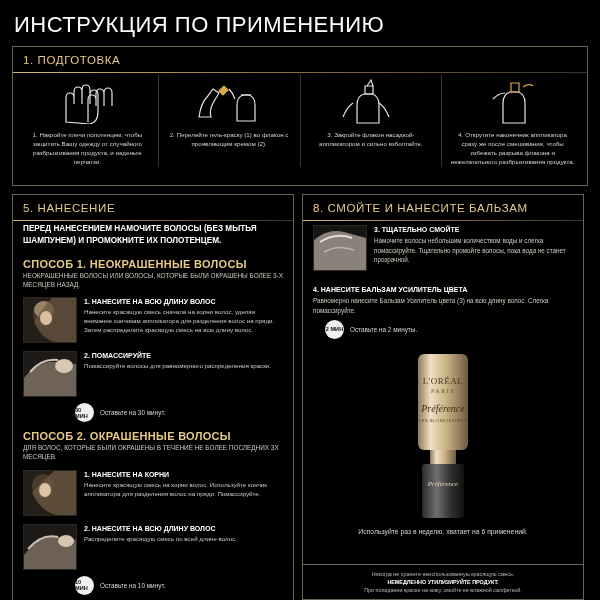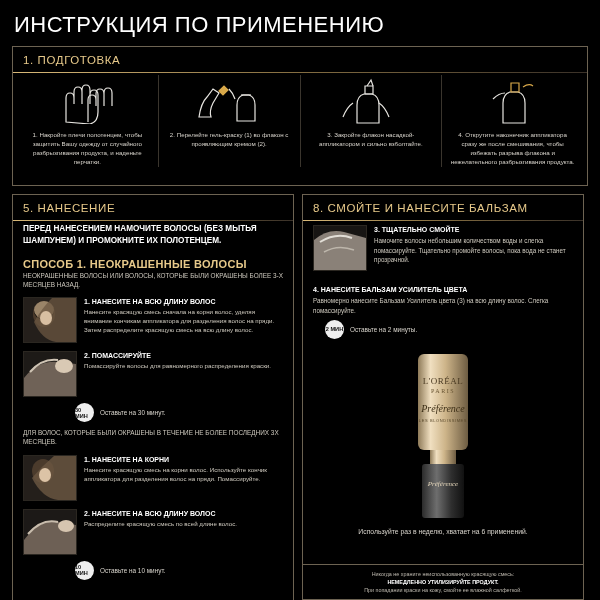--- a/index.html
+++ b/index.html
@@ -219,20 +219,24 @@
           <div class="item-body">
             <div class="item-title">2. ПОМАССИРУЙТЕ</div>
             <div class="item-text">Помассируйте волосы для равномерного распределения краски.</div>
           </div>
         </div>
         <div class="wait">
           <div class="clock">30 МИН</div>
           <div class="wait-text">Оставьте на 30 минут.</div>
         </div>
 
+        <div class="method-label">
+          <span>СПОСОБ 2.</span>
+          <span>ОКРАШЕННЫЕ ВОЛОСЫ</span>
+        </div>
         <div class="method-sub">ДЛЯ ВОЛОС, КОТОРЫЕ БЫЛИ ОКРАШЕНЫ В ТЕЧЕНИЕ НЕ БОЛЕЕ ПОСЛЕДНИХ 3Х МЕСЯЦЕВ.</div>
 
         <div class="item">
           <div class="thumb">
             <svg width="52" height="44" viewBox="0 0 52 44">
               <rect width="52" height="44" fill="#241f1b"></rect>
               <ellipse cx="19" cy="15" rx="11" ry="12" fill="#4b3b2c"></ellipse>
               <path d="M8 22 q10 20 26 22 l18 0 0-44 -22 0 q-12 10-22 22z" fill="#6b5742" opacity="0.8"></path>
               <ellipse cx="21" cy="19" rx="6" ry="7" fill="#dcc3a6"></ellipse>
             </svg>

